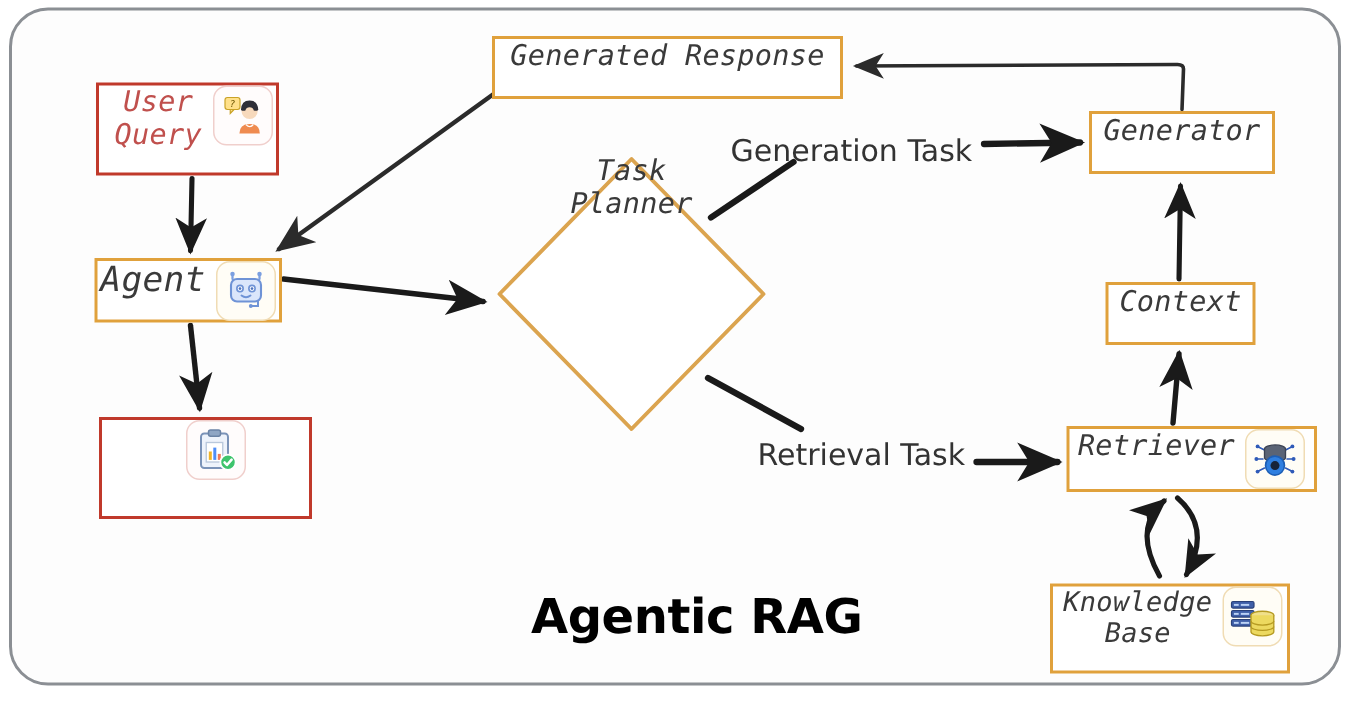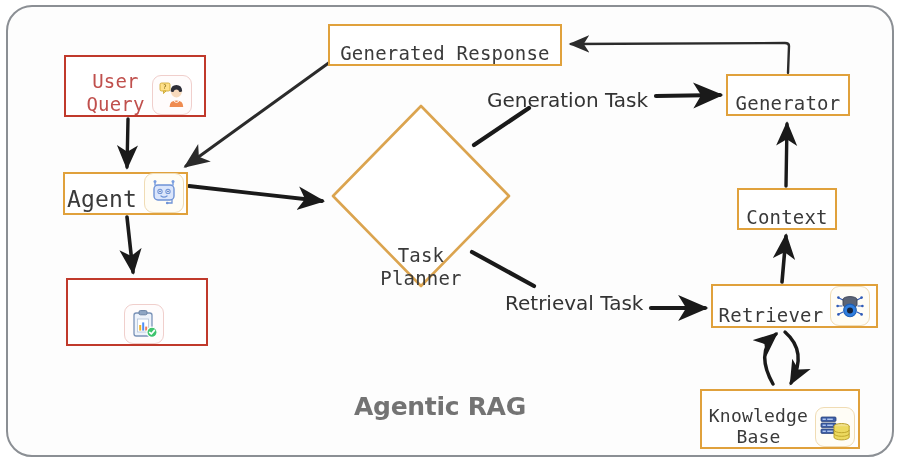--- a/index.html
+++ b/index.html
@@ -32,25 +32,26 @@
     position: absolute;
     left: 0; top: 0;
     width: 908px;
     height: 469px;
     pointer-events: none;
   }
   .node {
     position: absolute;
     box-sizing: border-box;
     display: flex;
-    align-items: flex-end;
+    align-items: flex-start;
     justify-content: center;
     background: #ffffff;
     font-family: "DejaVu Sans Mono", monospace;
     letter-spacing: 0.2px;
+    font-style: italic;
   }
   .node-orange {
     border: 2.5px solid #e0a13c;
     color: #3a3a3a;
   }
   .node-red {
     border: 2.5px solid #c0392b;
     color: #c0504d;
   }
   .node .label {
@@ -70,21 +71,21 @@
     justify-content: center;
     flex: 0 0 auto;
   }
   .node-red .iconbox {
     border-color: #f0cfcc;
     background: #fffcfc;
   }
 
   
   #node-user-query {
-    left: 64px; top: 55px; width: 142px; height: 62px;
+    left: 64px; top: 55px; width: 122px; height: 62px;
     font-size: 19px;
     padding-left: 8px;
   }
   #node-agent {
     left: 63px; top: 172px; width: 125px; height: 43px;
     font-size: 23px;
   }
   #node-final-output {
     left: 66px; top: 278px; width: 142px; height: 68px;
     font-size: 19px;
@@ -134,22 +135,22 @@
   }
   #label-generation-task { left: 487px; top: 88px; }
   #label-retrieval-task { left: 505px; top: 291px; }
 
   #diagram-title {
     position: absolute;
     left: 354px;
     top: 392px;
     font-family: "DejaVu Sans", sans-serif;
     font-weight: bold;
-    font-size: 25px;
-    color: #737373;
+    font-size: 32px;
+    color: #000000;
     letter-spacing: -0.3px;
   }
 </style>
 </head>
 <body>
 
 <div id="canvas">
 
   <div class="frame"></div>
 

